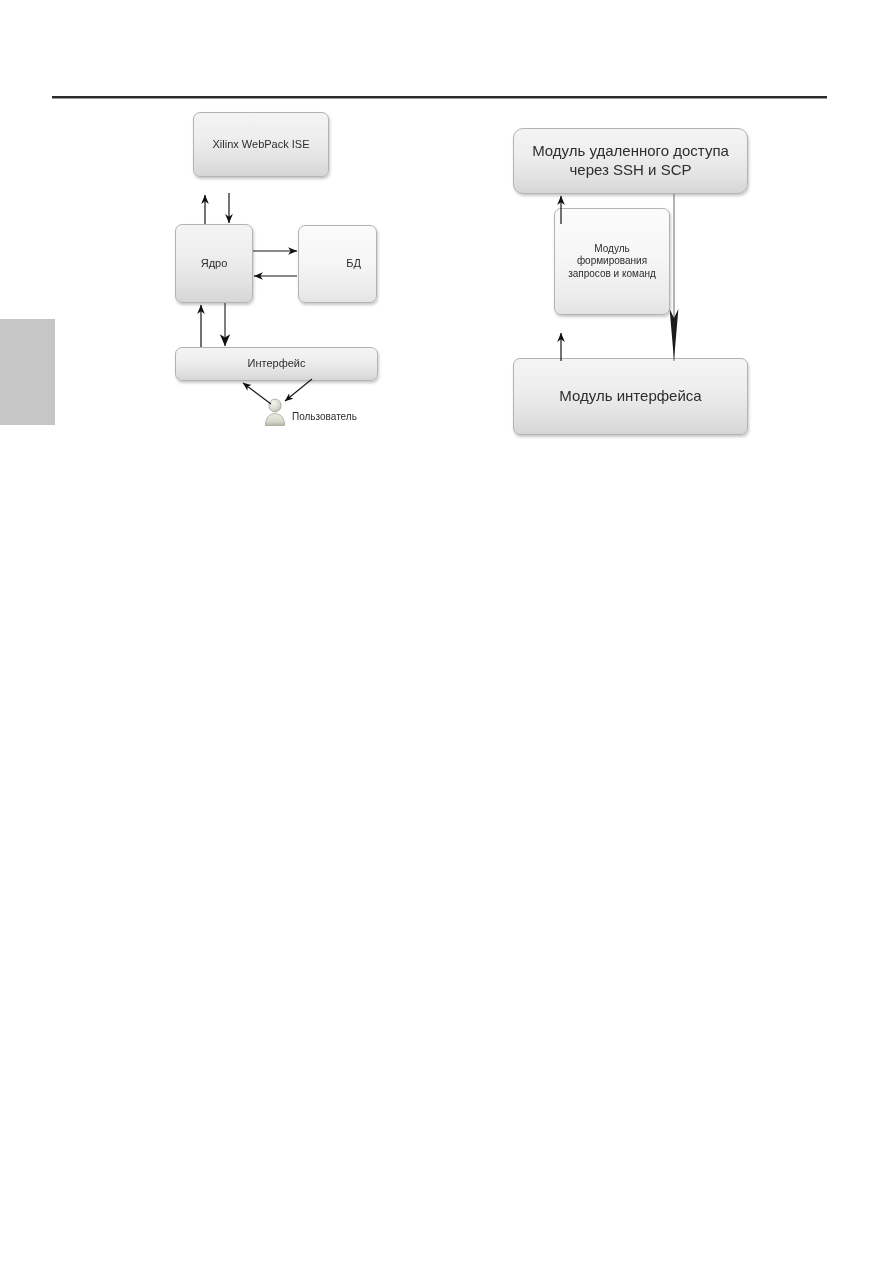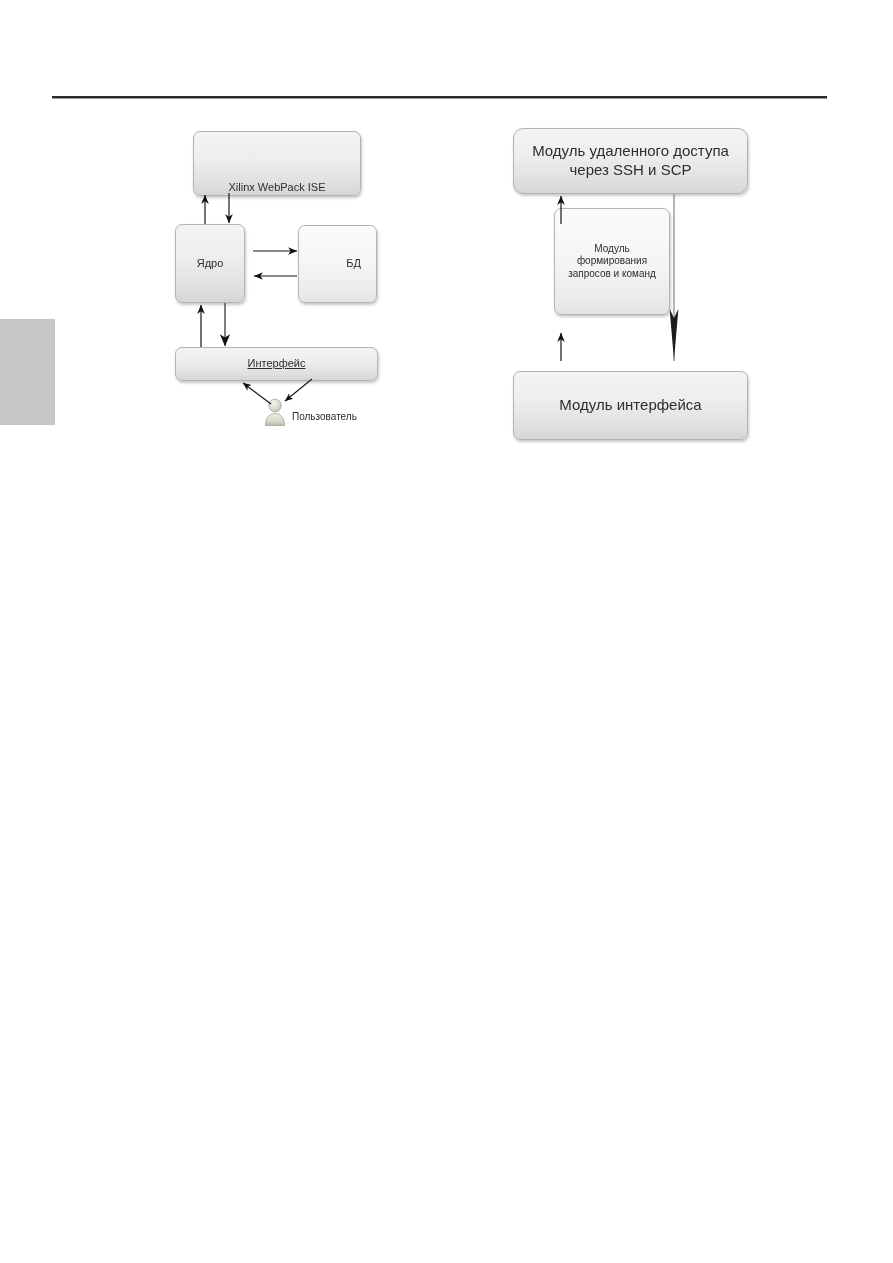--- a/index.html
+++ b/index.html
@@ -64,29 +64,29 @@
   .dbox-light {
     background: linear-gradient(to bottom, #fbfbfb 0%, #f6f6f6 45%, #ededed 80%, #e4e4e4 100%);
   }
   .dbox .txt {
     display: block;
     padding: 0 6px;
     white-space: pre-line;
   }
 
   
-  #box-xilinx   { left: 193px; top: 131px; width: 168px; height: 65px; font-size: 11px; align-items: flex-end; }
-  #box-core     { left: 175px; top: 224px; width: 70px;  height: 79px; font-size: 11px; }
+  #box-xilinx   { left: 193px; top: 112px; width: 136px; height: 65px; font-size: 11px; }
+  #box-core     { left: 175px; top: 224px; width: 78px;  height: 79px; font-size: 11px; }
   #box-db       { left: 298px; top: 225px; width: 79px;  height: 78px; font-size: 11px; padding-left: 32px; }
-  #box-iface    { left: 175px; top: 347px; width: 203px; height: 34px; font-size: 11px; text-decoration: underline; }
+  #box-iface    { left: 175px; top: 347px; width: 203px; height: 34px; font-size: 11px; }
 
   
   #box-remote   { left: 513px; top: 128px; width: 235px; height: 66px; font-size: 15px; border-radius: 10px; }
   #box-request  { left: 511px; top: 208px; width: 116px; height: 107px; font-size: 10px; margin-left: 43px; }
-  #box-uimodule { left: 513px; top: 371px; width: 235px; height: 69px; font-size: 15px; }
+  #box-uimodule { left: 513px; top: 358px; width: 235px; height: 77px; font-size: 15px; }
 
   
   #arrows {
     position: absolute;
     left: 0; top: 0;
     width: 893px;
     height: 1263px;
     pointer-events: none;
   }
 

